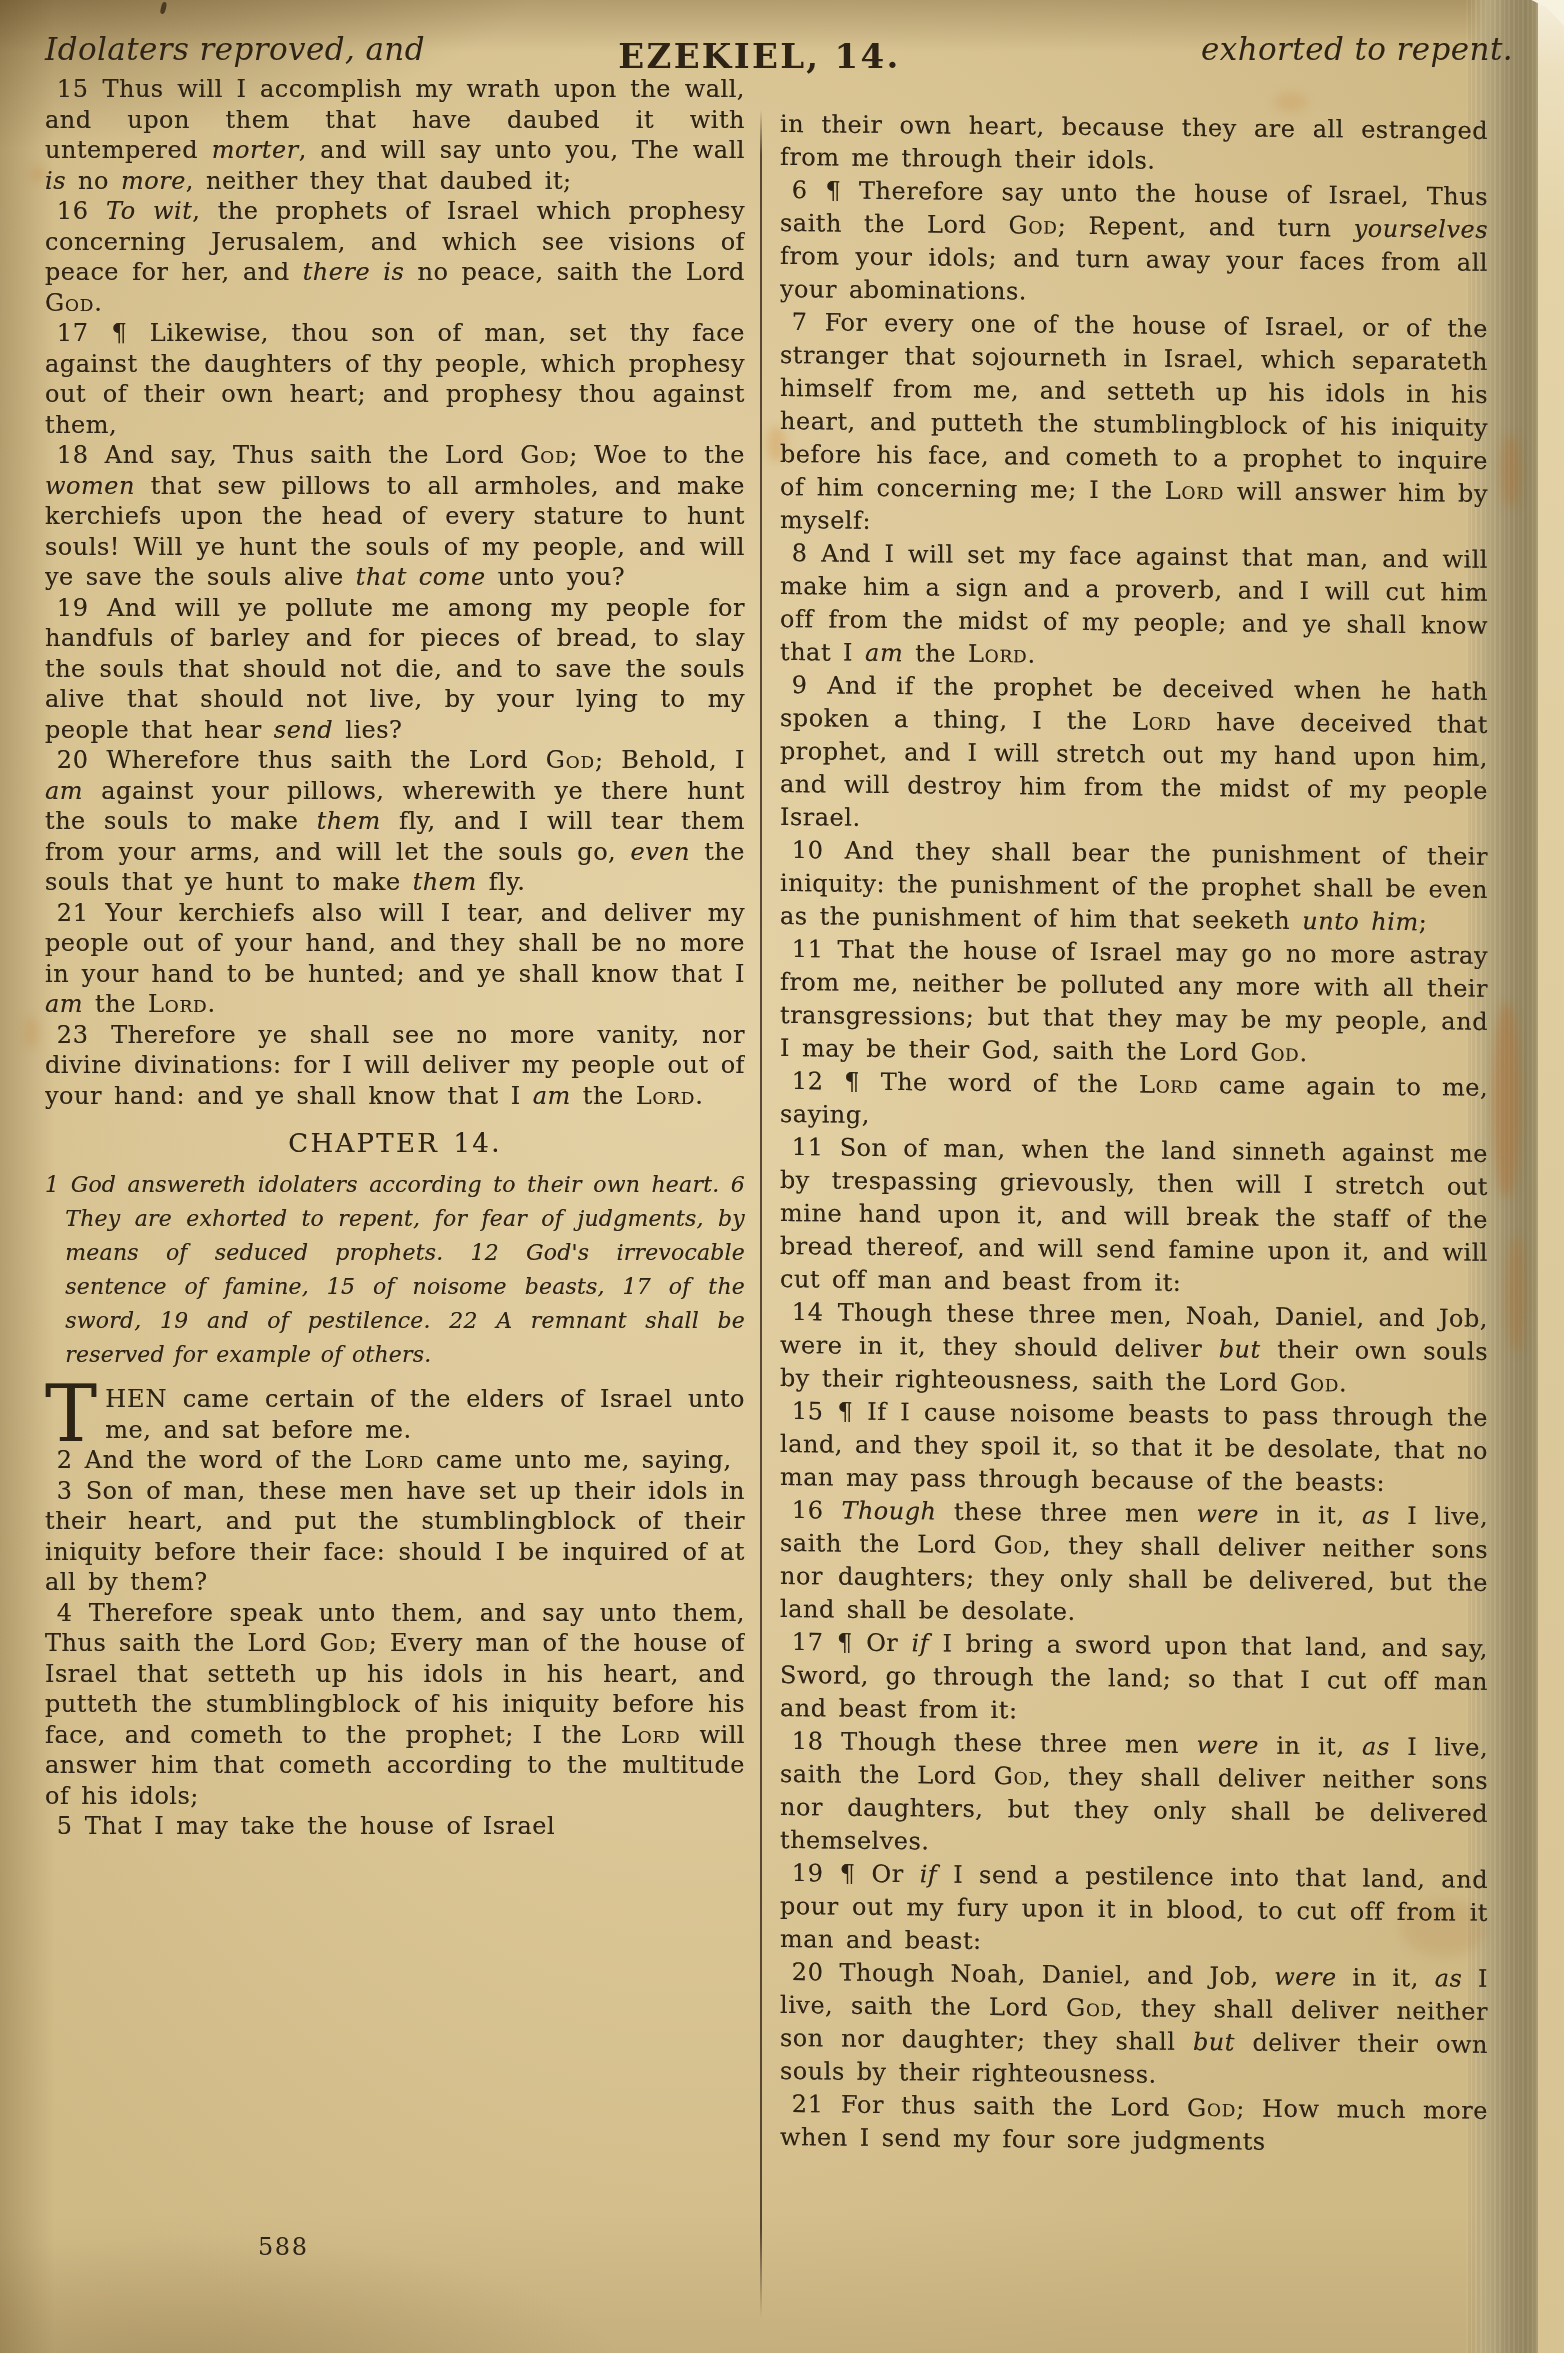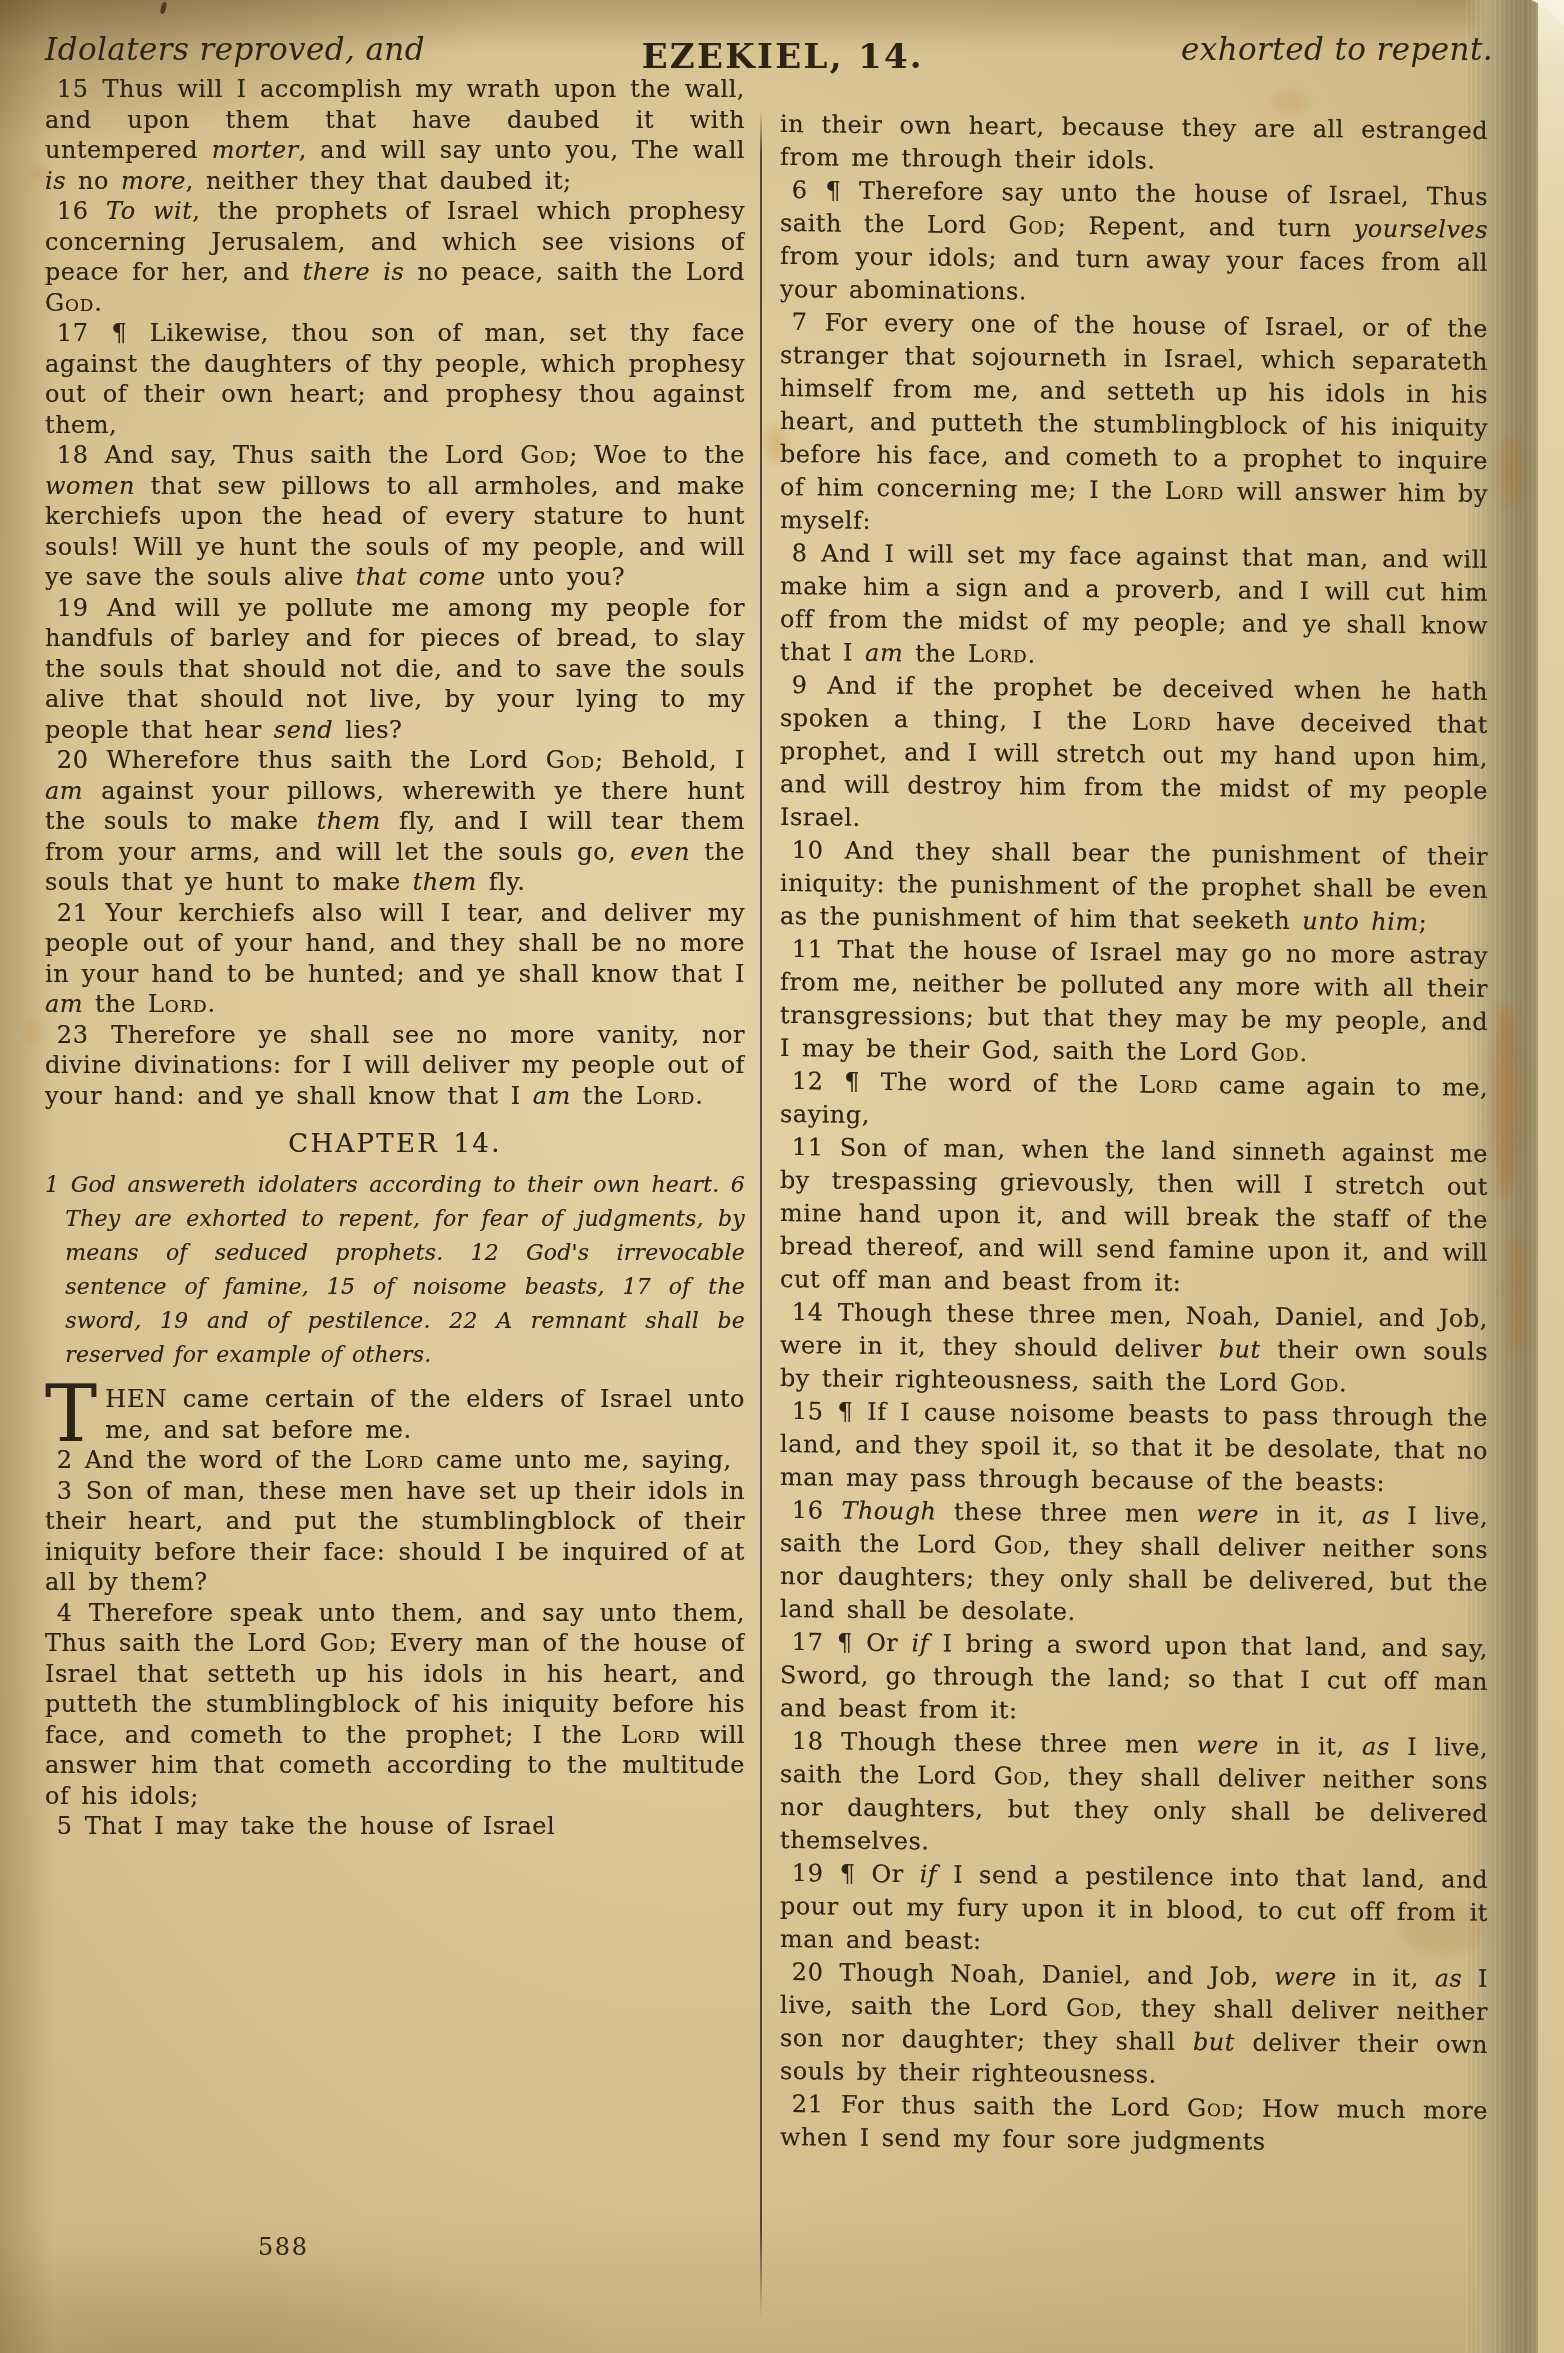--- a/index.html
+++ b/index.html
@@ -33,23 +33,23 @@
   .fore-edge{
     position:absolute;top:0;bottom:0;right:0;width:27px;
     background:linear-gradient(to bottom,#f5eedb 0%,#ecdfbd 3%,var(--fore-edge) 10%,#dcc99b 55%,#d7c292 100%);
   }
   .corner-sliver{position:absolute;right:0;top:0;width:41px;height:27px;background:#f7f1e0;
     clip-path:polygon(18% 0,100% 0,100% 100%,55% 28%);}
   .fox{position:absolute;border-radius:50%;filter:blur(4.7px);pointer-events:none;}
   .speck{position:absolute;left:161px;top:1.6px;width:4.7px;height:11.7px;background:#4a3a22;border-radius:45%;transform:rotate(14deg);}
   
   .hdr-left{position:absolute;left:45px;top:31px;font-style:italic;font-size:31px;letter-spacing:0.4px;}
-  .hdr-center{position:absolute;left:595px;top:36px;width:329px;text-align:right;
+  .hdr-center{position:absolute;left:595px;top:36px;width:329px;text-align:center;
     font-size:34px;font-weight:bold;letter-spacing:2.3px;}
-  .hdr-right{position:absolute;right:72px;top:31px;font-style:italic;font-size:31px;letter-spacing:0.4px;}
+  .hdr-right{position:absolute;right:52px;top:31px;font-style:italic;font-size:31px;letter-spacing:0.4px;}
   
   .col{position:absolute;text-align:justify;text-shadow:0 0 0.4px rgba(46,36,22,0.55);}
   .col-left{left:45px;top:74px;width:700px;height:2157px;overflow:hidden;
     font-size:24px;line-height:30.5px;letter-spacing:0.5px;word-spacing:3.9px;}
   .col-right{left:780px;top:108px;width:708px;height:2222px;overflow:hidden;
     font-size:24px;line-height:33px;letter-spacing:0.5px;word-spacing:3.9px;
     transform:skewY(0.55deg);transform-origin:0 0;}
   .divider{position:absolute;left:760px;top:110px;width:2.3px;height:2208px;
     background:linear-gradient(to bottom,rgba(63,49,34,0) 0%,rgba(63,49,34,0.85) 2%,rgba(63,49,34,0.85) 96%,rgba(63,49,34,0) 100%);}
   .col p{margin:0;text-indent:11.7px;}

